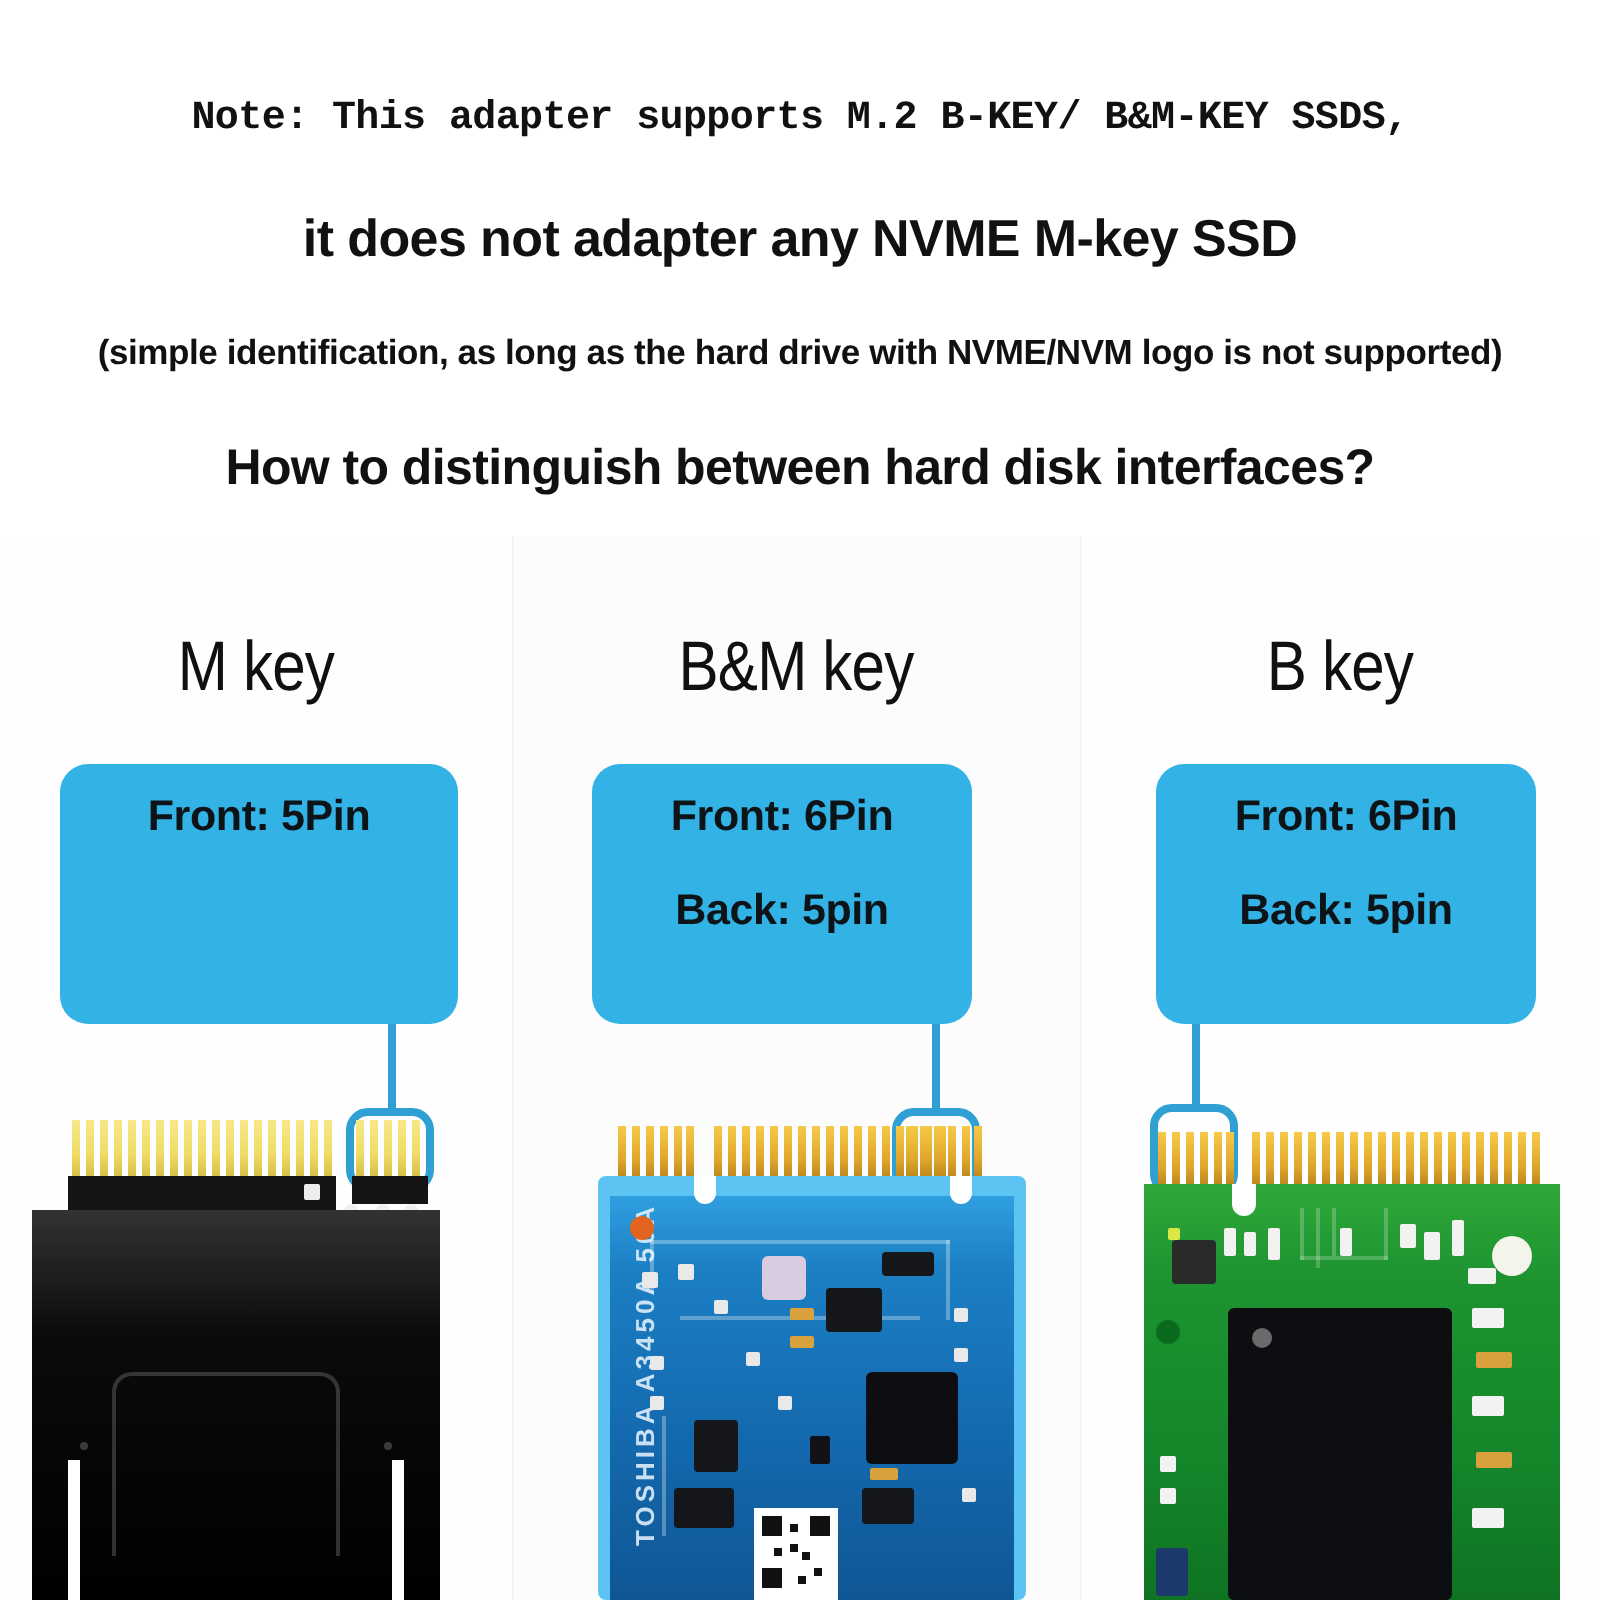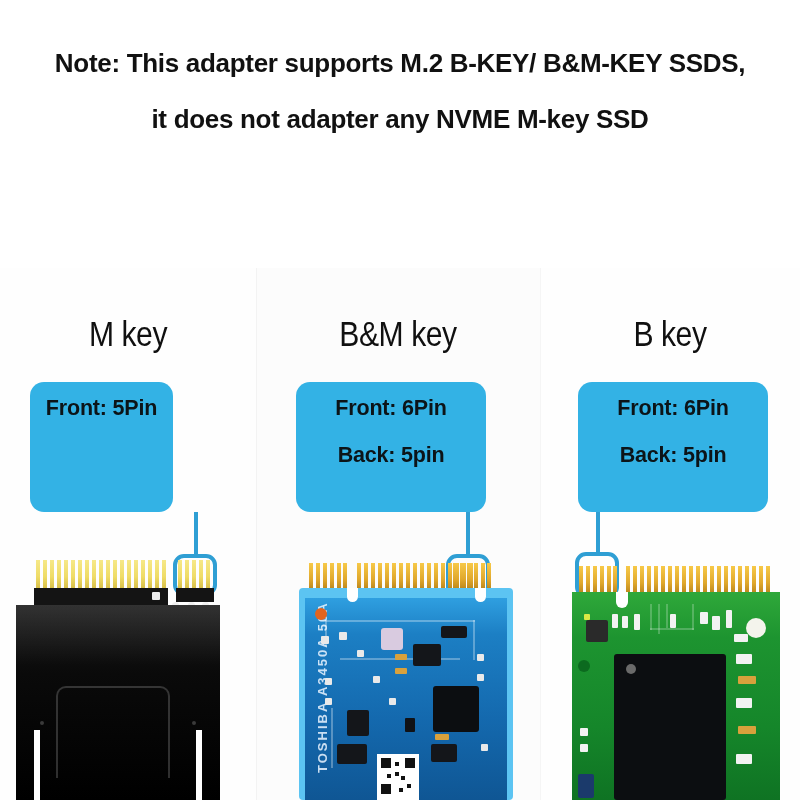--- a/index.html
+++ b/index.html
@@ -28,21 +28,21 @@
     background: #ffffff;
   }
   .notice-line {
     position: absolute;
     width: 800px;
     text-align: center;
     color: #111111;
     font-weight: bold;
     white-space: nowrap;
   }
-  .notice-l1 { top: 48px;  font-size: 26px; letter-spacing: -0.3px; }
+  .notice-l1 { top: 48px;  font-size: 20px; letter-spacing: -0.3px; font-family: Liberation Mono, monospace; }
   .notice-l2 { top: 104px; font-size: 26px; letter-spacing: -0.3px; }
   .notice-l3 { top: 166px; font-size: 17.5px; letter-spacing: -0.2px; }
   .notice-l4 { top: 220px; font-size: 25px; letter-spacing: -0.3px; }
 
   
   .compare {
     position: absolute;
     left: 0;
     top: 268px;
     width: 800px;
@@ -201,35 +201,37 @@
   }
 </style>
 </head>
 <body>
 
 <div id="page">
 
   <div class="notice">
     <div class="notice-line notice-l1">Note: This adapter supports M.2 B-KEY/ B&amp;M-KEY SSDS,</div>
     <div class="notice-line notice-l2">it does not adapter any NVME M-key SSD</div>
+    <div class="notice-line notice-l3">(simple identification, as long as the hard drive with NVME/NVM logo is not supported)</div>
+    <div class="notice-line notice-l4">How to distinguish between hard disk interfaces?</div>
   </div>
 
   <div class="compare">
 
     <div class="panel p1"></div>
     <div class="panel p2"></div>
     <div class="panel p3"></div>
     <div class="panel-div" style="left:256px;"></div>
     <div class="panel-div" style="left:540px;"></div>
 
     <div class="key-title" style="left:0px;   width:256px;">M key</div>
     <div class="key-title" style="left:256px; width:284px;">B&amp;M key</div>
     <div class="key-title" style="left:540px; width:260px;">B key</div>
 
-    <div class="callout" style="left:30px; top:114px; width:143px; height:130px;">
+    <div class="callout" style="left:30px; top:114px; width:199px; height:130px;">
       <div class="cl">Front: 5Pin</div>
     </div>
     <div class="leader" style="left:194px; top:244px; height:46px;"></div>
     <div class="ring" style="left:173px; top:286px; width:44px; height:42px;"></div>
 
     <div class="board" style="left:0px; top:290px; width:256px; height:242px;">
 
       <div class="pinrow pale" style="left:36px; top:2px; width:130px; height:28px;">
         <i style="left:0px"></i>
           <i style="left:7px"></i>

